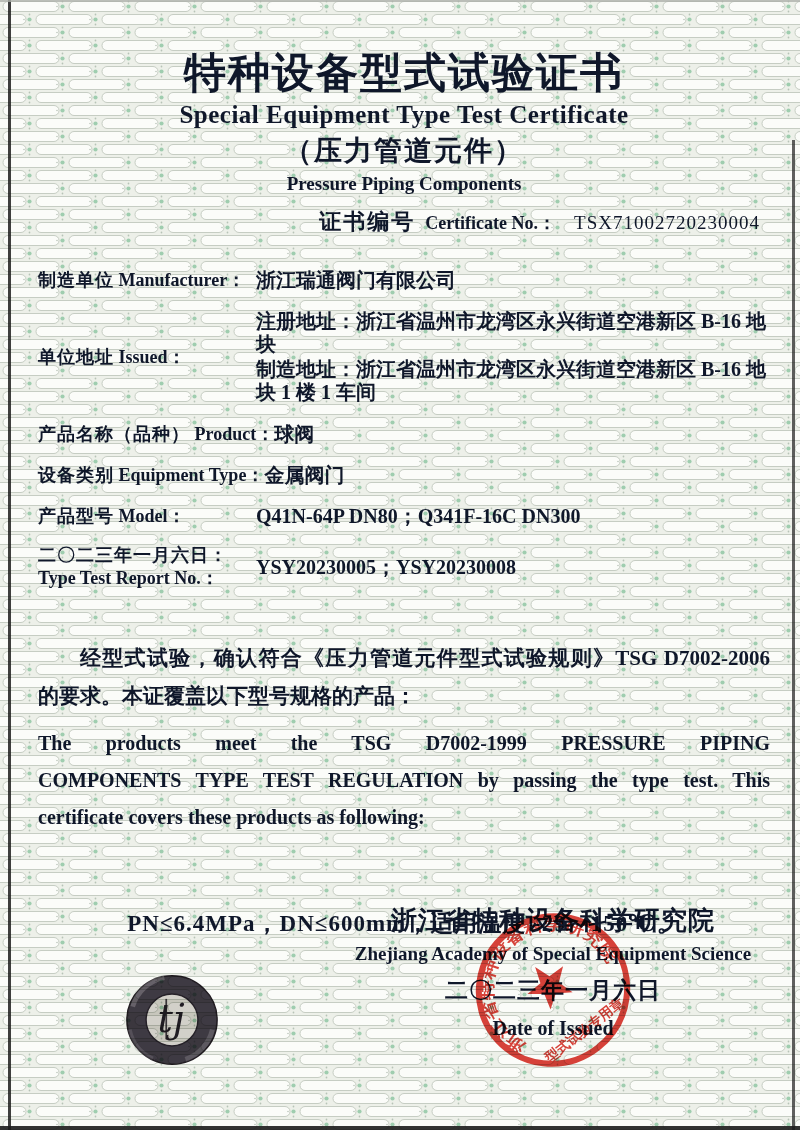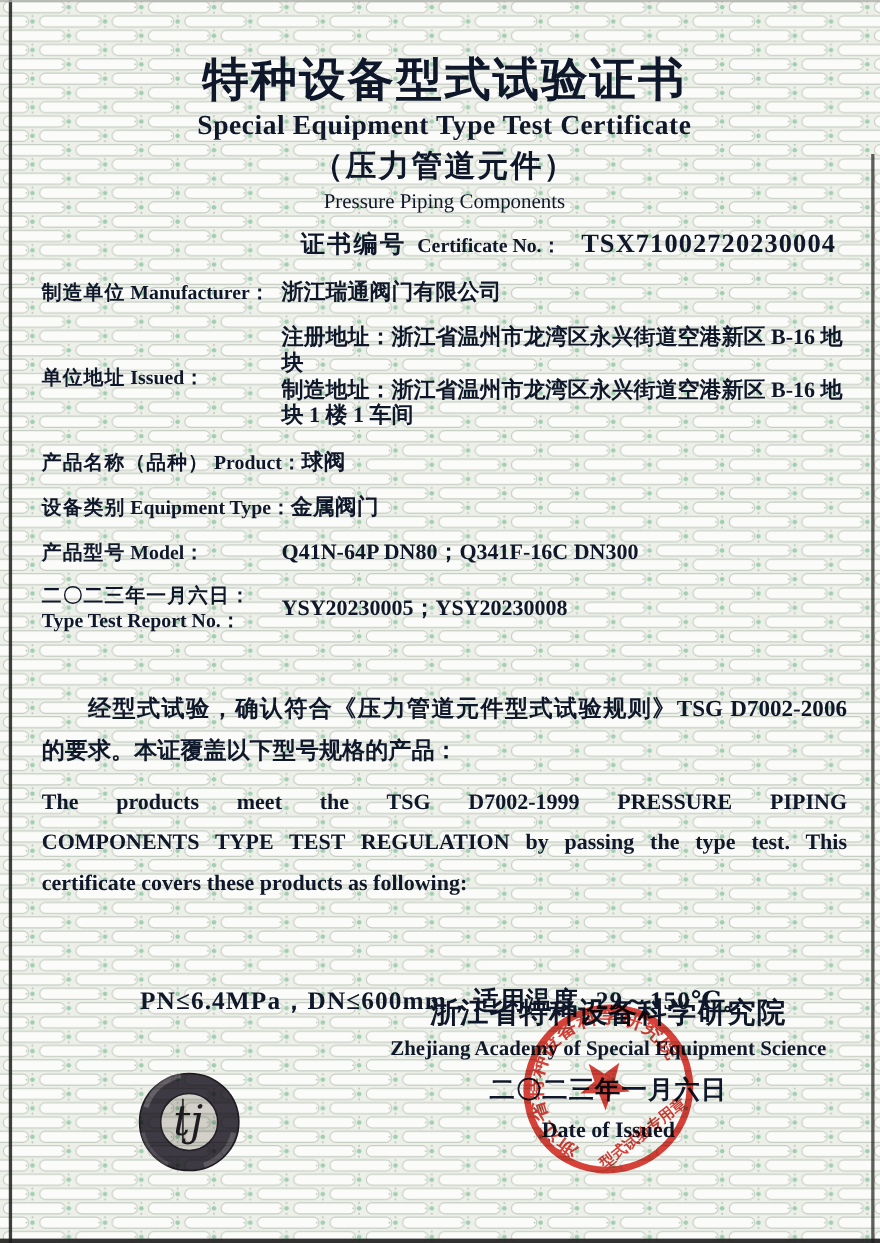--- a/index.html
+++ b/index.html
@@ -16,28 +16,28 @@
   .edge{position:absolute;background:#1c1c1c;z-index:3;}
   .edge-left{left:8px;top:0;width:3px;height:1130px;opacity:.85;}
   .edge-right{left:792px;top:140px;width:3px;height:990px;opacity:.7;}
   .edge-bottom{left:0;top:1126px;width:800px;height:4px;opacity:.9;}
   .edge-top{left:0;top:0;width:800px;height:2px;background:#aeb2ab;opacity:.8;}
 
   header{margin-top:50px;text-align:center;}
   .title-zh{font-size:42px;font-weight:bold;letter-spacing:2px;line-height:1.1;}
   .title-en{font-size:25px;font-weight:bold;margin-top:5px;letter-spacing:.5px;}
   .subtitle-zh{font-size:28px;font-weight:bold;margin-top:3px;letter-spacing:2px;}
-  .subtitle-en{font-size:19px;font-weight:normal;margin-top:3px;}
+  .subtitle-en{font-size:19px;font-weight:bold;margin-top:3px;}
 
   .cert-no-line{text-align:right;margin-top:12px;padding-right:10px;white-space:nowrap;}
   .cert-label-zh{font-size:22px;font-weight:bold;letter-spacing:2px;}
   .cert-label-en{font-size:18px;font-weight:bold;margin-left:6px;}
-  .cert-value{font-size:24px;font-weight:bold;margin-left:14px;letter-spacing:1px;}
-
-  .fields{margin-top:16px;}
+  .cert-value{font-size:19px;font-weight:normal;margin-left:14px;letter-spacing:1px;}
+
+  .fields{margin-top:30px;}
   .field-row{display:flex;align-items:center;margin-bottom:15px;min-height:26px;}
   .field-label{flex:0 0 218px;font-size:18px;font-weight:bold;white-space:nowrap;}
   .field-label .zh{letter-spacing:1px;}
   .field-label.stacked{display:flex;flex-direction:column;line-height:23px;}
   .field-value{font-size:20px;font-weight:bold;line-height:23px;}
   .field-value .vline{margin:2px 0;}
 
   .para-zh{margin:49px 0 0 0;font-size:21px;font-weight:bold;line-height:38px;}
   .para-zh .pline{text-align:justify;}
   .para-zh .pline.first{text-indent:2em;text-align-last:justify;}

